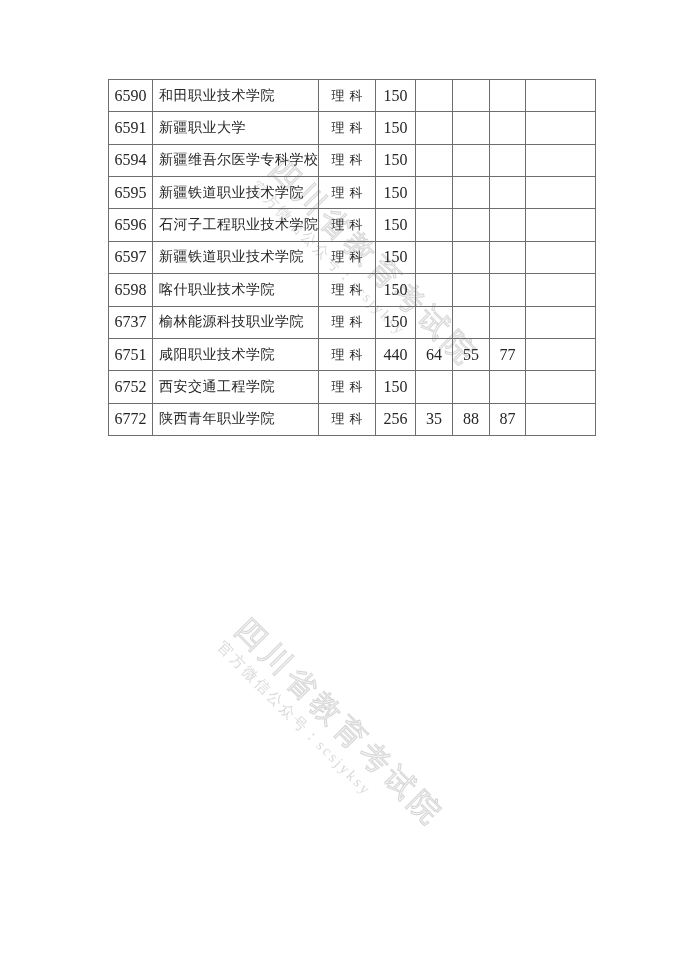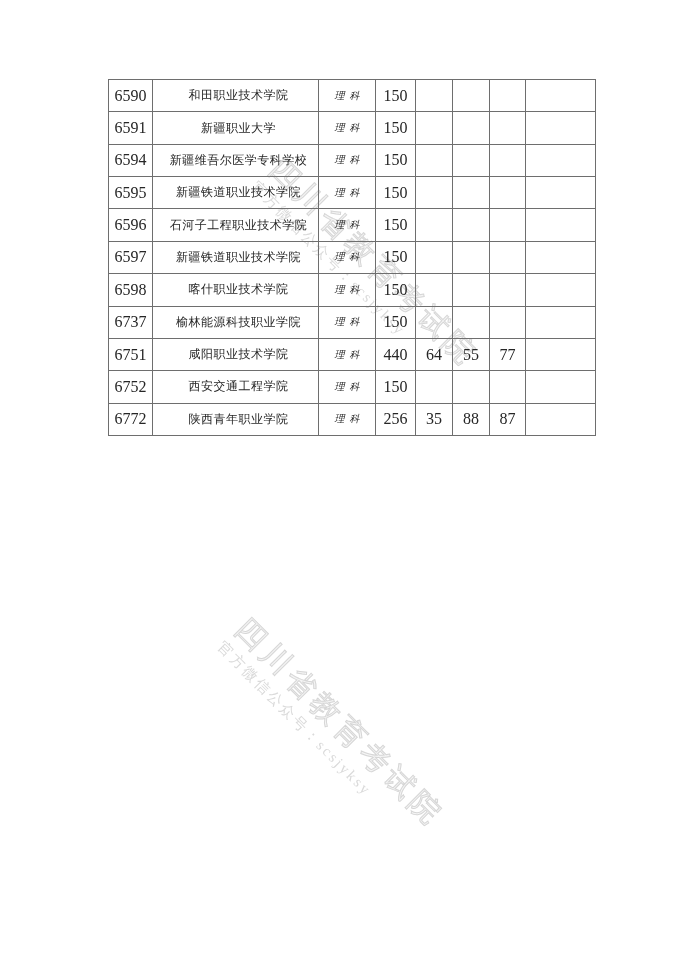--- a/index.html
+++ b/index.html
@@ -65,31 +65,30 @@
     border: 1px solid var(--c-border);
     padding: 0;
     color: var(--c-text);
     text-align: center;
     vertical-align: middle;
     white-space: nowrap;
     overflow: hidden;
     font-size: 16px;
   }
   .score-table td.col-1 {
-    text-align: center;
+    text-align: left;
     padding-left: 6px;
-    font-size: 12px;
+    font-size: 14px;
     letter-spacing: 0.5px;
     margin-top: 40px;
   }
   .score-table td.col-2 {
-    font-size: 10px;
+    font-size: 13px;
     letter-spacing: 5px;
     text-indent: 5px; 
-    font-style: italic;
   }
 </style>
 </head>
 <body>
 
 <div class="page">
 
   <div class="watermark wm-1">
     <div class="wm-title">四川省教育考试院</div>
     <div class="wm-subtitle">官方微信公众号：scsjyksy</div>

